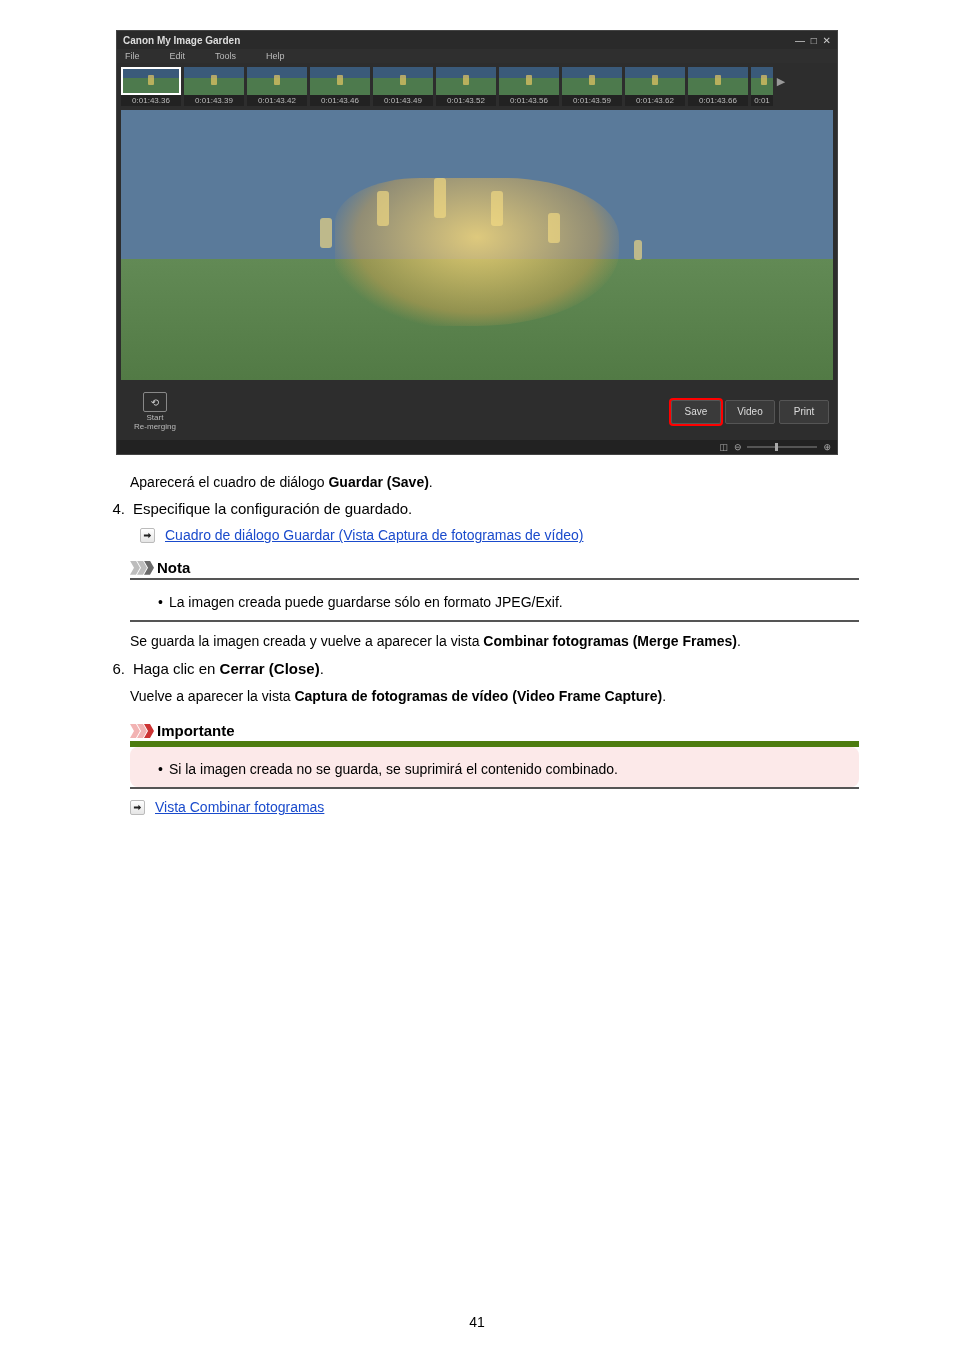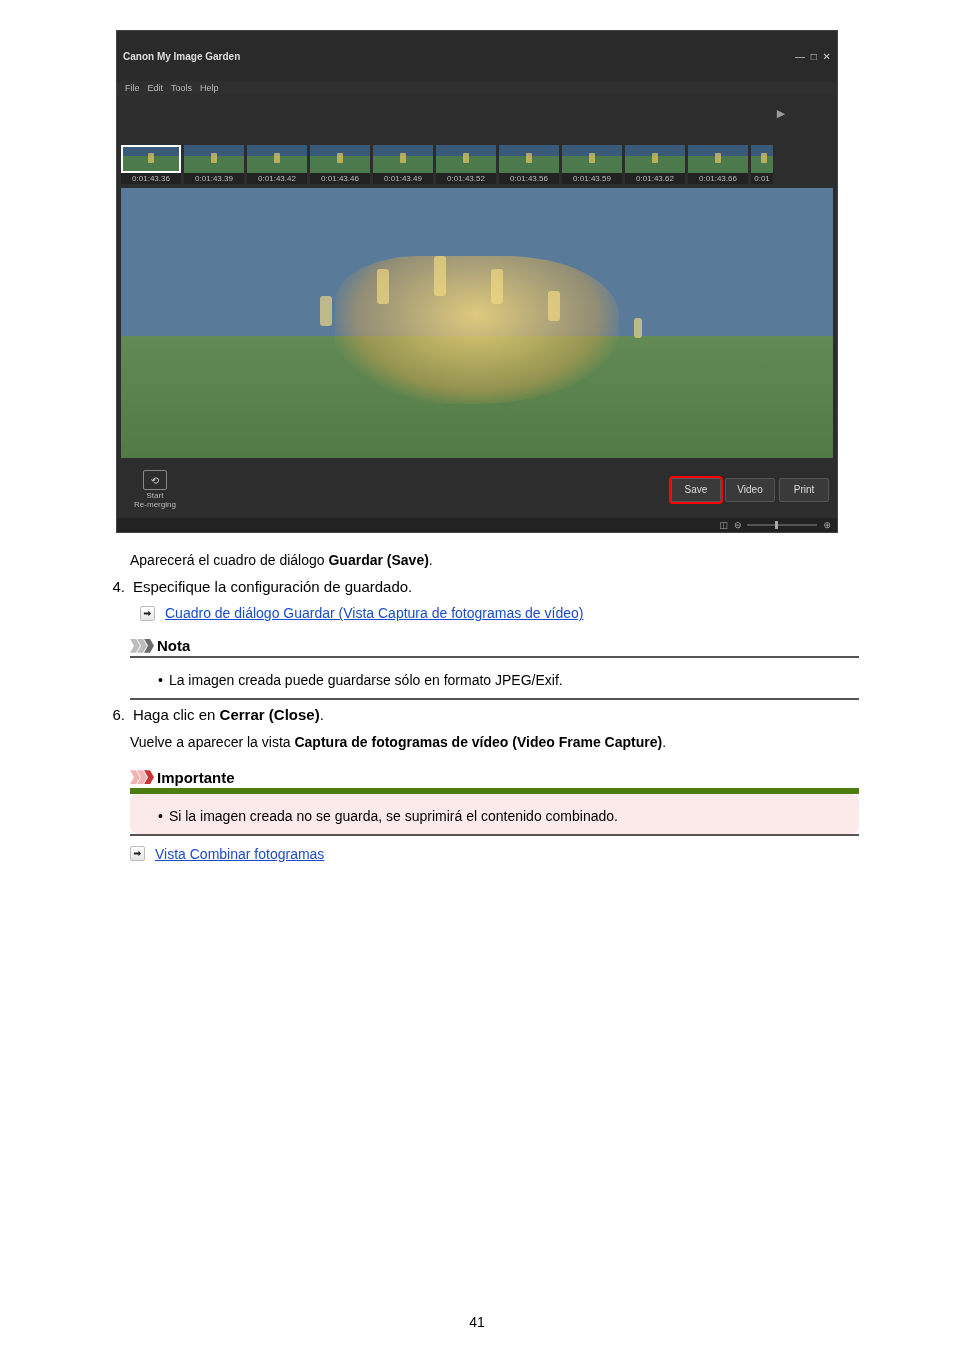--- a/index.html
+++ b/index.html
@@ -24,43 +24,42 @@
     margin: 0 auto 18px auto;
     background: #2d2d2d;
     color: #ccc;
     border: 1px solid #444;
     font-size: 10px;
   }
   .titlebar {
     display: flex;
     align-items: center;
     height: 18px;
-    padding: 16px 6px;
+    padding: 0 6px;
     background: #2a2a2a;
   }
   .titlebar .title { flex: 1; font-size: 10px; font-weight: bold; color: #ddd;}
   .winbtns span { margin-left: 3px; color:#ccc; font-size:10px;}
   .menubar {
     display: flex;
-    gap: 8px;
+    gap: 30px;
     padding: 2px 8px;
     background: #2f2f2f;
     font-size: 9px;
     color: #bbb;
   }
   .thumbs {
     display: flex;
     gap: 3px;
     padding: 4px 4px 0 4px;
     background: #2d2d2d;
     align-items: flex-start;
   }
   .thumb {
     width: 60px;
-    margin-top: 46px;
   }
   .thumb.selected .timg { outline: 2px solid #fff; outline-offset:-2px; }
   .timg {
     height: 28px;
     background: linear-gradient(to bottom, #3a5a7a 40%, #4d7a4d 40%);
     position: relative;
   }
   .timg::after{
     content:"";
     position:absolute; left:45%; top:30%; width:6px; height:10px; background: rgba(230,200,100,0.7); border-radius:1px;
@@ -296,20 +295,23 @@
         </div>
         <div class="body">
           <div class="bullet">
               <span>La imagen creada puede guardarse sólo en formato JPEG/Exif.</span>
             </div>
         </div>
       </div>
     </li>
 
     <li>
+      <p class="afterstep">
+        <span>Se guarda la imagen creada y vuelve a aparecer la vista </span><b>Combinar fotogramas (Merge Frames)</b><span>.</span>
+      </p>
     </li>
 
     <li>
       <div>
         <span class="stepnum">6.</span>
         <span class="steptext">
           <span>Haga clic en </span><b>Cerrar (Close)</b><span>.</span>
         </span>
       </div>
       <p class="afterstep">

